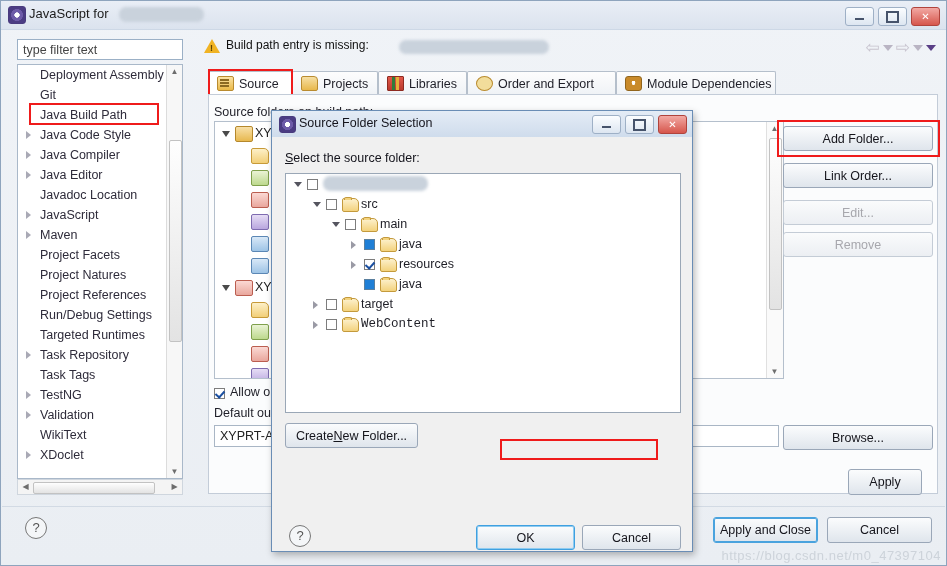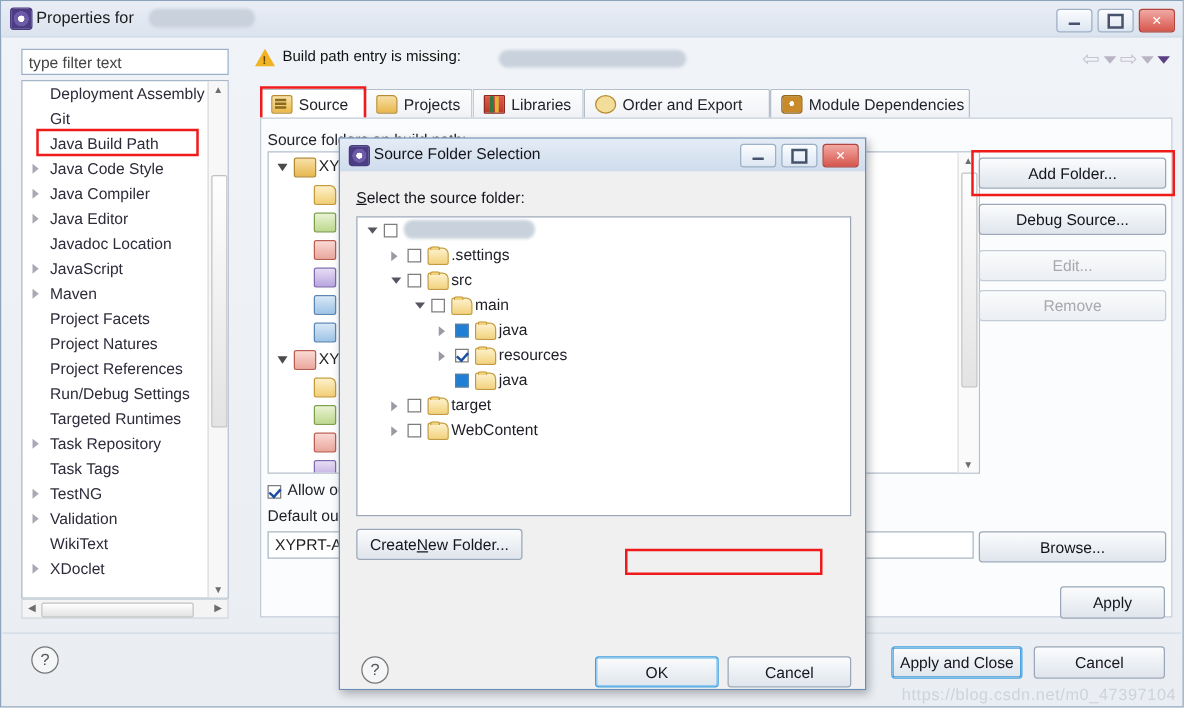--- a/index.html
+++ b/index.html
@@ -236,21 +236,21 @@
   }
 </style>
 </head>
 <body>
 
 <div class="app">
   <div class="win">
 
     <div class="titlebar">
       <div class="title-icon"></div>
-      <div class="title-text">Properties for</div>
+      <div class="title-text">JavaScript for</div>
       <div class="redact title-redact"></div>
       <div class="wbtns">
         <div class="wbtn">
             <i class="min"></i>
           </div>
         <div class="wbtn">
             <i class="max"></i>
           </div>
         <div class="wbtn close">✕</div>
       </div>
@@ -379,26 +379,26 @@
 
     <div class="allow-row">
       <span class="allow-chk"></span>
       <span class="allow-lbl">Allow output folders for source folders</span>
     </div>
     <div class="default-lbl">Default output folder:</div>
     <div class="default-input">XYPRT-A</div>
 
     <div class="rbtn" style="left:782px;top:125px;">Add Folder...</div>
     <div class="redbox" style="left:776px;top:119px;width:163px;height:37px;"></div>
-    <div class="rbtn" style="left:782px;top:162px;">Debug Source...</div>
+    <div class="rbtn" style="left:782px;top:162px;">Link Order...</div>
     <div class="rbtn disabled" style="left:782px;top:199px;">Edit...</div>
     <div class="rbtn disabled" style="left:782px;top:231px;">Remove</div>
 
     <div class="rbtn" style="left:782px;top:424px;">Browse...</div>
-    <div class="rbtn" style="left:847px;top:468px;width:84px;height:26px;">Apply</div>
+    <div class="rbtn" style="left:847px;top:468px;width:74px;height:26px;">Apply</div>
 
     <div class="footer-sep"></div>
     <div class="help-ico">?</div>
     <div class="rbtn prim" style="left:712px;top:516px;width:105px;height:26px;">Apply and Close</div>
     <div class="rbtn" style="left:826px;top:516px;width:105px;height:26px;">Cancel</div>
 
     <div class="watermark">https://blog.csdn.net/m0_47397104</div>
   </div>
 
   <div class="dlg">
@@ -422,26 +422,20 @@
       </div>
 
       <div class="dlg-tree">
         <div id="dlg-rows">
             <div class="dtrow">
               <span class="dtri down" style="left: 8px;"></span>
               <span class="chk" style="left: 21px;"></span>
               <span class="redact dredact" style="left: 37px;"></span>
             </div>
             <div class="dtrow">
-              <span class="dtri right" style="left: 27px;"></span>
-              <span class="chk" style="left: 40px;"></span>
-              <span class="dfold" style="left: 56px;"></span>
-              <span class="dlbl" style="left: 75px;">.settings</span>
-            </div>
-            <div class="dtrow">
               <span class="dtri down" style="left: 27px;"></span>
               <span class="chk" style="left: 40px;"></span>
               <span class="dfold" style="left: 56px;"></span>
               <span class="dlbl" style="left: 75px;">src</span>
             </div>
             <div class="dtrow">
               <span class="dtri down" style="left: 46px;"></span>
               <span class="chk" style="left: 59px;"></span>
               <span class="dfold" style="left: 75px;"></span>
               <span class="dlbl" style="left: 94px;">main</span>
@@ -466,21 +460,21 @@
             <div class="dtrow">
               <span class="dtri right" style="left: 27px;"></span>
               <span class="chk" style="left: 40px;"></span>
               <span class="dfold" style="left: 56px;"></span>
               <span class="dlbl" style="left: 75px;">target</span>
             </div>
             <div class="dtrow">
               <span class="dtri right" style="left: 27px;"></span>
               <span class="chk" style="left: 40px;"></span>
               <span class="dfold" style="left: 56px;"></span>
-              <span class="dlbl" style="left: 75px;">WebContent</span>
+              <span class="dlbl" style="left: 75px; font-family: Liberation Mono, monospace;">WebContent</span>
             </div>
           </div>
       </div>
       <div class="redbox" style="left:228px;top:302px;width:158px;height:21px;"></div>
 
       <div class="dlg-btn" style="left:13px;top:286px;width:133px;">
         <span>Create </span>
           <u>N</u>
           <span>ew Folder...</span>
       </div>

